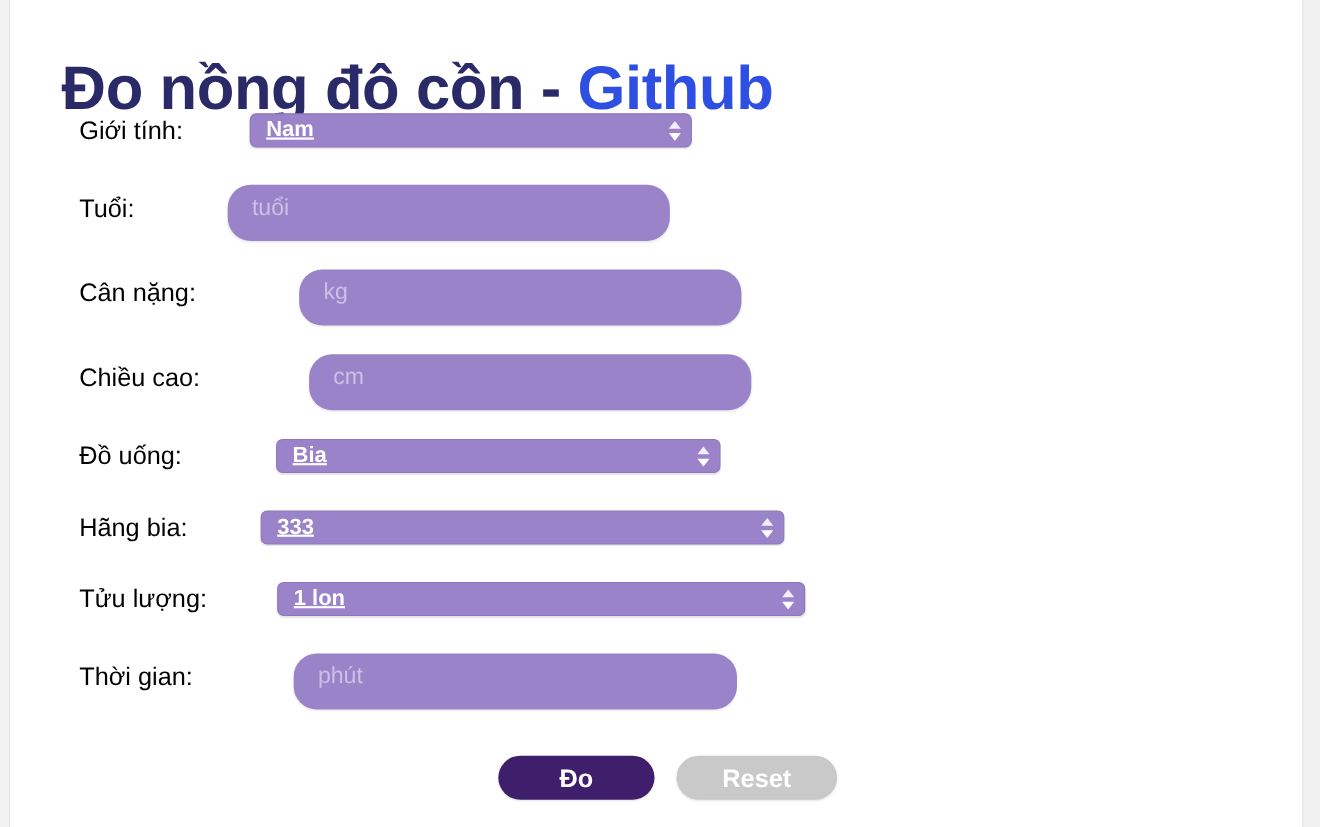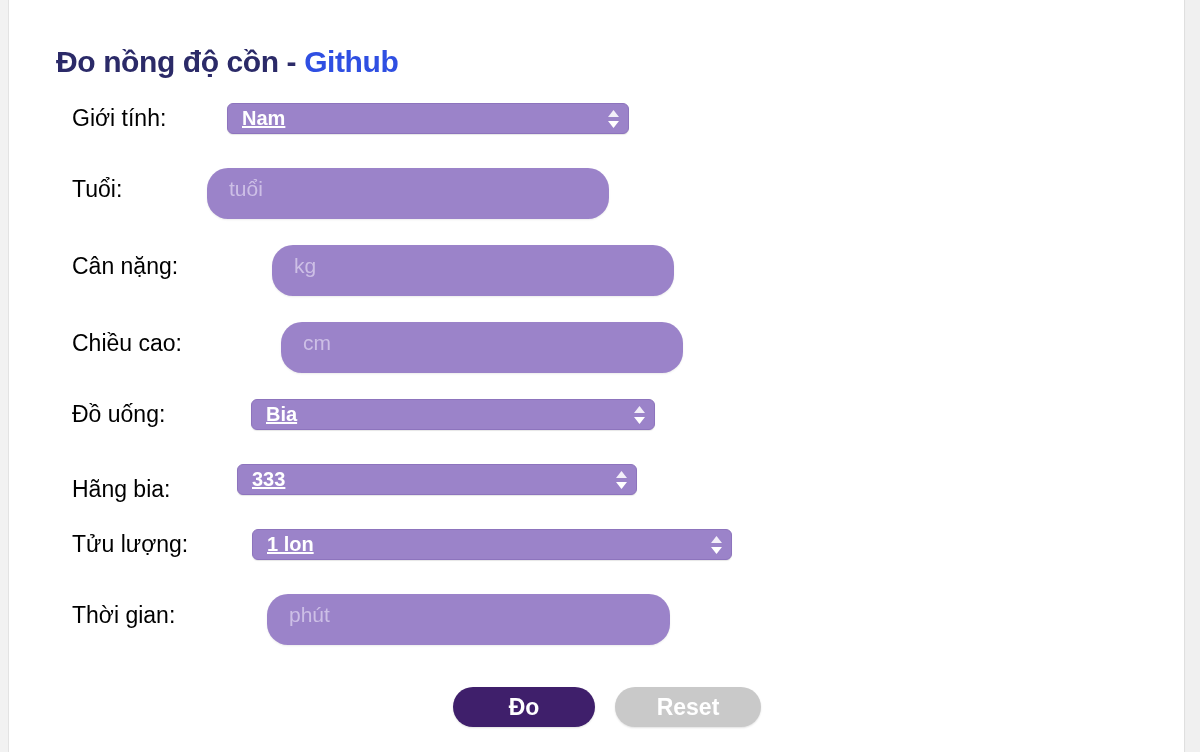--- a/index.html
+++ b/index.html
@@ -45,21 +45,21 @@
     left: 1186px; top: 0;
     width: 14px; height: 752px;
     background: #f0f0f0;
   }
 
   
   #title {
     position: absolute;
     left: 47px;
     top: 14px;
-    font-size: 30px;
+    font-size: 56px;
     font-weight: 700;
     letter-spacing: -0.4px;
     white-space: nowrap;
     line-height: 56px;
   }
   #title .t-main { color: #2b2a68; }
   #title .t-link { color: #2f4fe2; }
 
   
   .row {
@@ -197,22 +197,22 @@
         <span class="spin">
           <svg width="13" height="22" viewBox="0 0 13 22" xmlns="http://www.w3.org/2000/svg">
             <polygon points="6.5,2 12,9 1,9" fill="#f2eef9"></polygon>
             <polygon points="6.5,20 12,13 1,13" fill="#ffffff"></polygon>
           </svg>
         </span>
       </div>
     </div>
 
     <div class="row">
-      <span class="lbl" style="top:474px">Hãng bia:</span>
-      <div class="ctl sel" style="left:228px; top:464px; width:400px;">
+      <span class="lbl" style="top:464px">Hãng bia:</span>
+      <div class="ctl sel" style="left:228px; top:464px; width:476px;">
         <span>333</span>
         <span class="spin">
           <svg width="13" height="22" viewBox="0 0 13 22" xmlns="http://www.w3.org/2000/svg">
             <polygon points="6.5,2 12,9 1,9" fill="#f2eef9"></polygon>
             <polygon points="6.5,20 12,13 1,13" fill="#ffffff"></polygon>
           </svg>
         </span>
       </div>
     </div>
 

